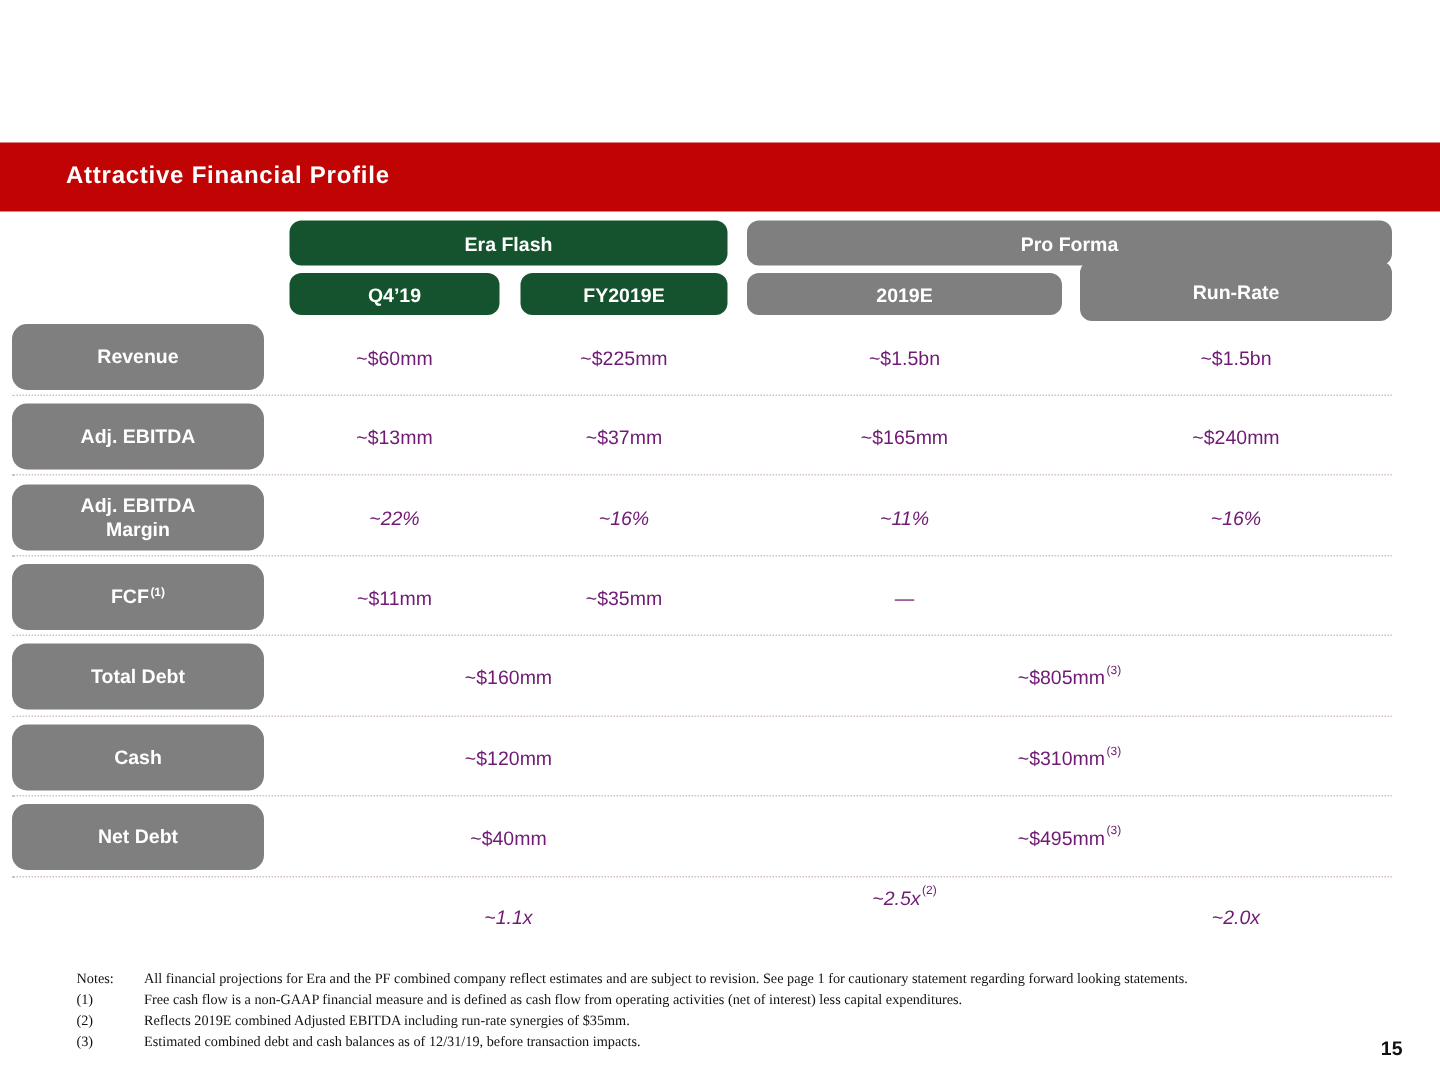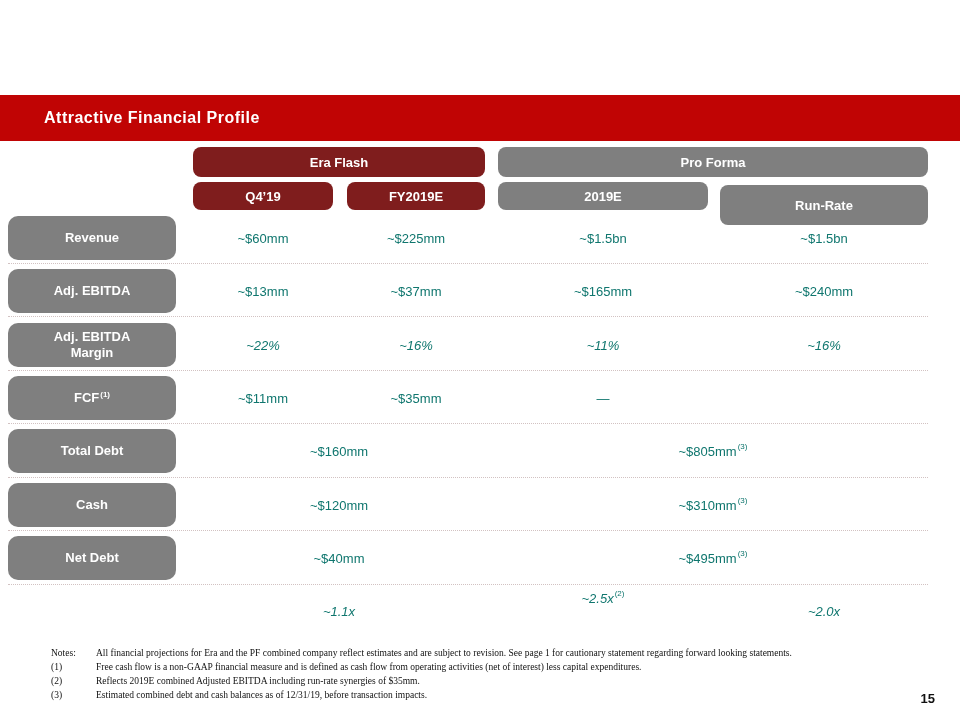--- a/index.html
+++ b/index.html
@@ -3,27 +3,27 @@
 <meta charset="utf-8">
 <style>
   html,body{margin:0;padding:0;background:#ffffff;}
   .slide{position:relative;width:960px;height:720px;background:#ffffff;overflow:hidden;
          font-family:"Liberation Sans",sans-serif;color:#1a1a1a;}
   .banner{position:absolute;left:0;top:95px;width:960px;height:46px;background:#C00404;}
   .title{position:absolute;left:44px;top:0;height:46px;line-height:46px;
          font-size:16px;font-weight:bold;color:#ffffff;letter-spacing:.5px;}
   .hdr{position:absolute;display:flex;align-items:center;justify-content:center;
        border-radius:8px;color:#ffffff;font-weight:bold;font-size:13px;}
-  .red{background:#7f1d1d;}
+  .red{background:#14532d;}
   .gray{background:#7F7F7F;text-align:right;}
   .lbl{position:absolute;left:8px;width:168px;height:44px;background:#7F7F7F;border-radius:10px;
        color:#ffffff;font-weight:bold;font-size:13px;display:flex;flex-direction:column;
        align-items:center;justify-content:center;line-height:1.25;text-align:center;}
   .cell{position:absolute;height:44px;display:flex;align-items:center;justify-content:center;
-        font-size:13px;color:#0f766e;}
+        font-size:13px;color:#701a75;}
   .c1{left:193px;width:140px;} .c2{left:347px;width:138px;}
   .c3{left:498px;width:210px;} .c4{left:720px;width:208px;}
   .era{left:193px;width:292px;} .pf{left:498px;width:430px;}
   .it{font-style:italic;}
   .sup{font-size:8px;position:relative;top:-5px;margin-left:1px;font-style:normal;}
   .lbl .sup{color:#ffffff;}
   .sep{position:absolute;left:8px;width:920px;height:0;border-top:1px dotted #d2c2c2;}
   .notes{position:absolute;left:51px;top:646px;font-size:9.5px;line-height:14px;color:#111111;font-family:Liberation Serif, serif;}
   .note-row{display:flex;}
   .note-num{width:45px;flex:none;}
@@ -38,21 +38,21 @@
   <div class="banner">
     <div class="title">Attractive Financial Profile</div>
   </div>
 
   <div class="hdr red" style="left:193px;top:147px;width:292px;height:30px">Era Flash</div>
   <div class="hdr gray" style="left:498px;top:147px;width:430px;height:30px">Pro Forma</div>
 
   <div class="hdr red" style="left:193px;top:182px;width:140px;height:28px">Q4’19</div>
   <div class="hdr red" style="left:347px;top:182px;width:138px;height:28px">FY2019E</div>
   <div class="hdr gray" style="left:498px;top:182px;width:210px;height:28px">2019E</div>
-  <div class="hdr gray" style="left:720px;top:185px;width:208px;height:40px">Run-Rate</div>
+  <div class="hdr gray" style="left:720px;top:174px;width:208px;height:40px">Run-Rate</div>
 
   <div class="lbl" style="top:216px">
     <span>Revenue</span>
   </div>
   <div class="cell c1" style="top:216px">
       <span>~$60mm</span>
     </div>
   <div class="cell c2" style="top:216px">
       <span>~$225mm</span>
     </div>

